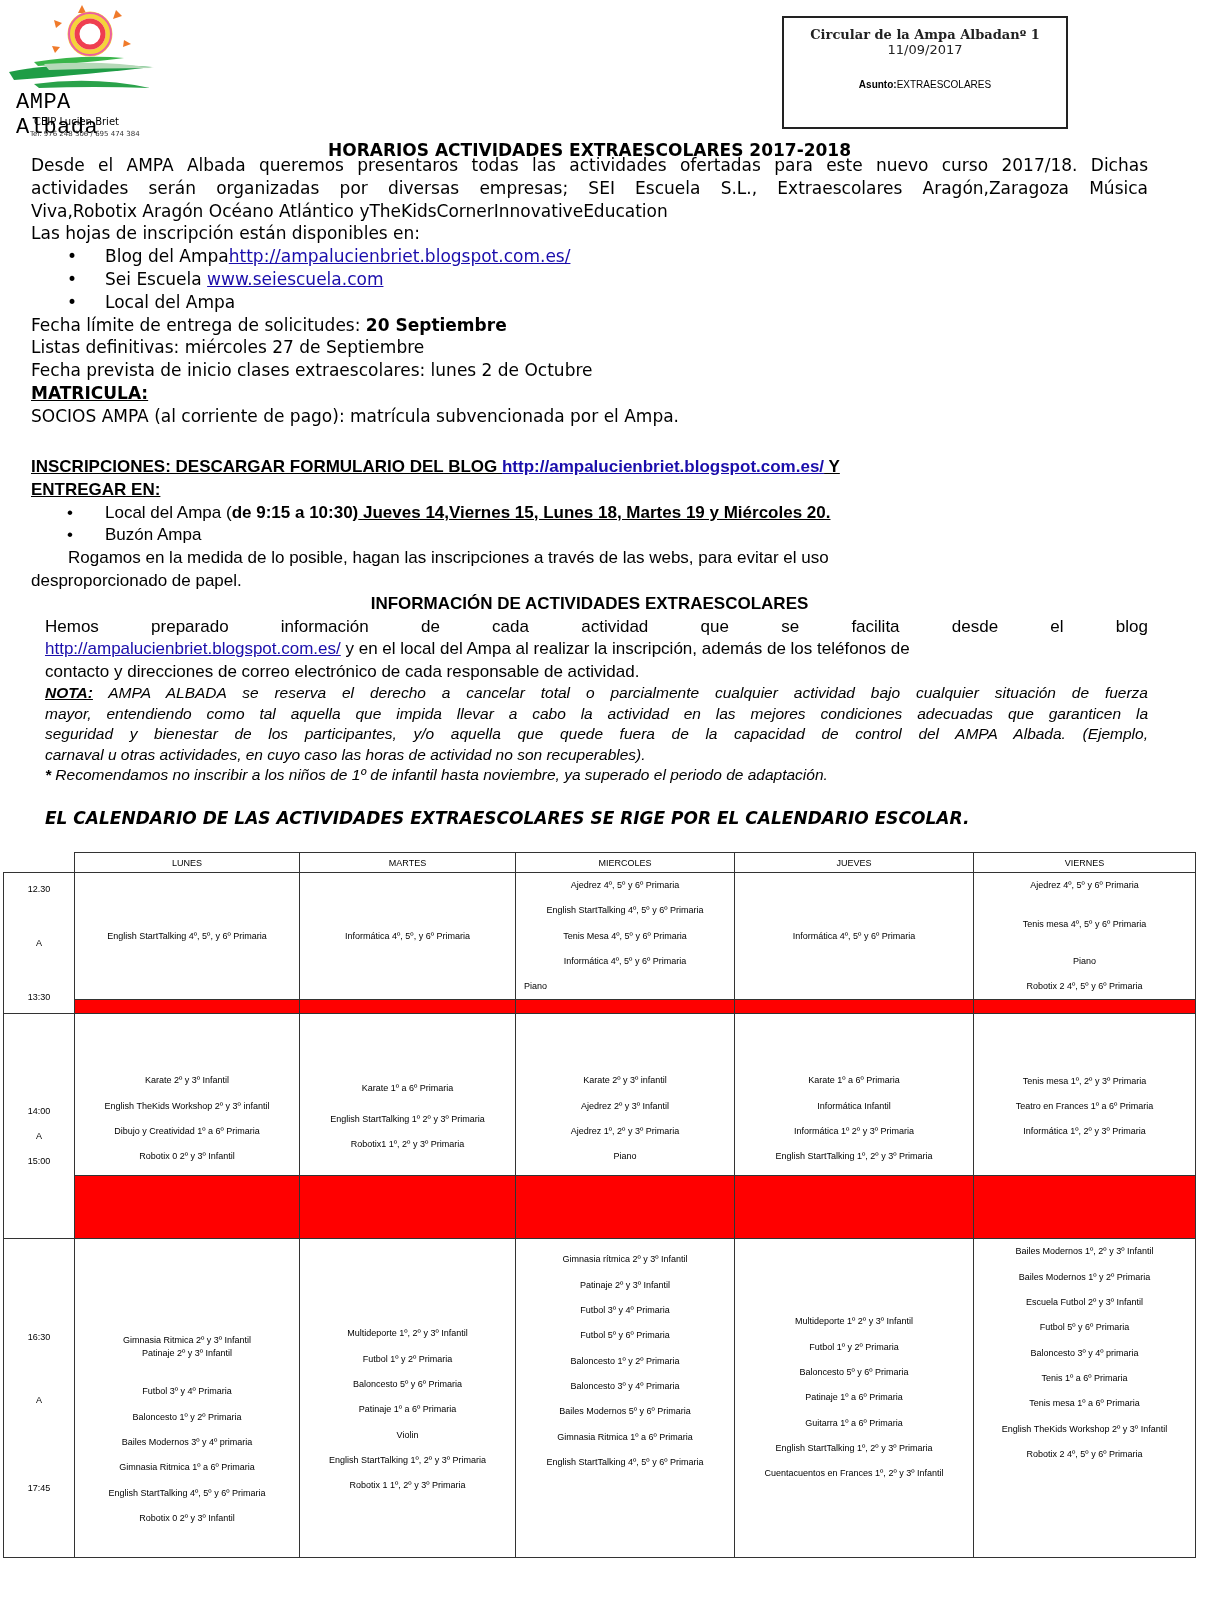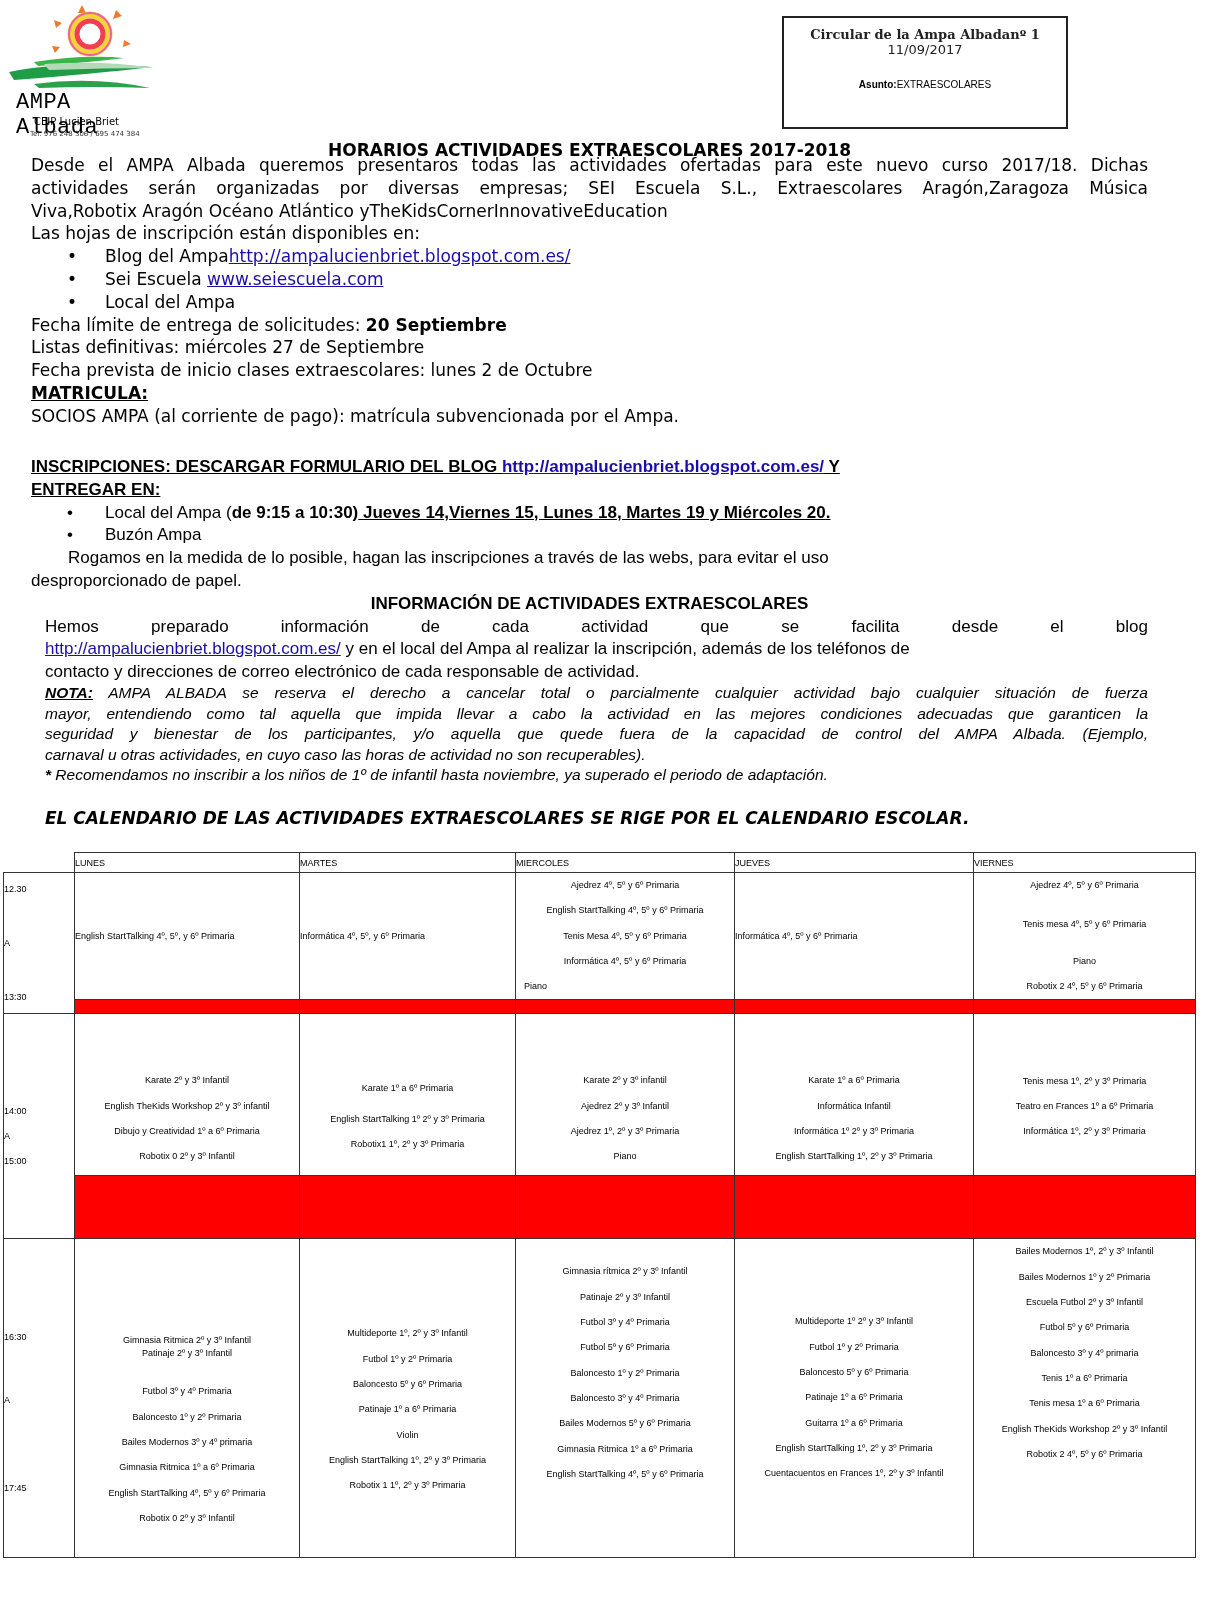--- a/index.html
+++ b/index.html
@@ -18,21 +18,21 @@
   .center { text-align:center; }
   .bold { font-weight:bold; }
   .justify { text-align:justify; text-align-last:justify; }
   a, .link { color:#1a0dab; text-decoration:underline; }
   .u { text-decoration:underline; }
   .bullet { position:relative; padding-left:74px; }
   .bullet::before { content:"•"; position:absolute; left:36px; }
   .narrow { font-family:"Liberation Sans", sans-serif; font-size:17px; }
   .italic { font-style:italic; }
   table.sched { position:absolute; left:3px; top:852px; border-collapse:collapse; font-family:"Liberation Sans", sans-serif; font-size:9px; }
-  table.sched td, table.sched th { border:1.5px solid #333; padding:0; text-align:left; vertical-align:middle; font-weight:normal; }
+  table.sched td, table.sched th { border:1.5px solid #333; padding:0; text-align:center; vertical-align:middle; font-weight:normal; }
   table.sched th { height:19px; font-size:9px; }
   .red { background:#ff0000; }
   .cell-inner { display:flex; flex-direction:column; justify-content:center; align-items:center; height:100%; }
   .cell-inner span { display:block; line-height:25.3px; }
 </style>
 </head>
 <body>
 
 <div class="logo">
   <svg width="150" height="92" viewBox="0 0 150 92">
@@ -236,21 +236,21 @@
           <div class="cell-inner">
       <span>Multideporte 1º, 2º y 3º Infantil</span>
       <span>Futbol 1º y 2º Primaria</span>
       <span>Baloncesto 5º y 6º Primaria</span>
       <span>Patinaje 1º a 6º Primaria</span>
       <span>Violin</span>
       <span>English StartTalking 1º, 2º y 3º Primaria</span>
       <span>Robotix 1   1º, 2º y 3º Primaria</span>
     </div>
         </td>
-    <td style="vertical-align:top;padding-top:20px;">
+    <td style="vertical-align:top;padding-top:8px;">
           <div class="cell-inner">
       <span>Gimnasia rítmica 2º y 3º Infantil</span>
       <span>Patinaje 2º y 3º Infantil</span>
       <span>Futbol 3º y 4º Primaria</span>
       <span>Futbol 5º y 6º Primaria</span>
       <span>Baloncesto 1º y 2º Primaria</span>
       <span>Baloncesto 3º y 4º Primaria</span>
       <span>Bailes Modernos 5º y 6º Primaria</span>
       <span>Gimnasia Ritmica 1º a 6º Primaria</span>
       <span>English StartTalking 4º, 5º y 6º Primaria</span>

